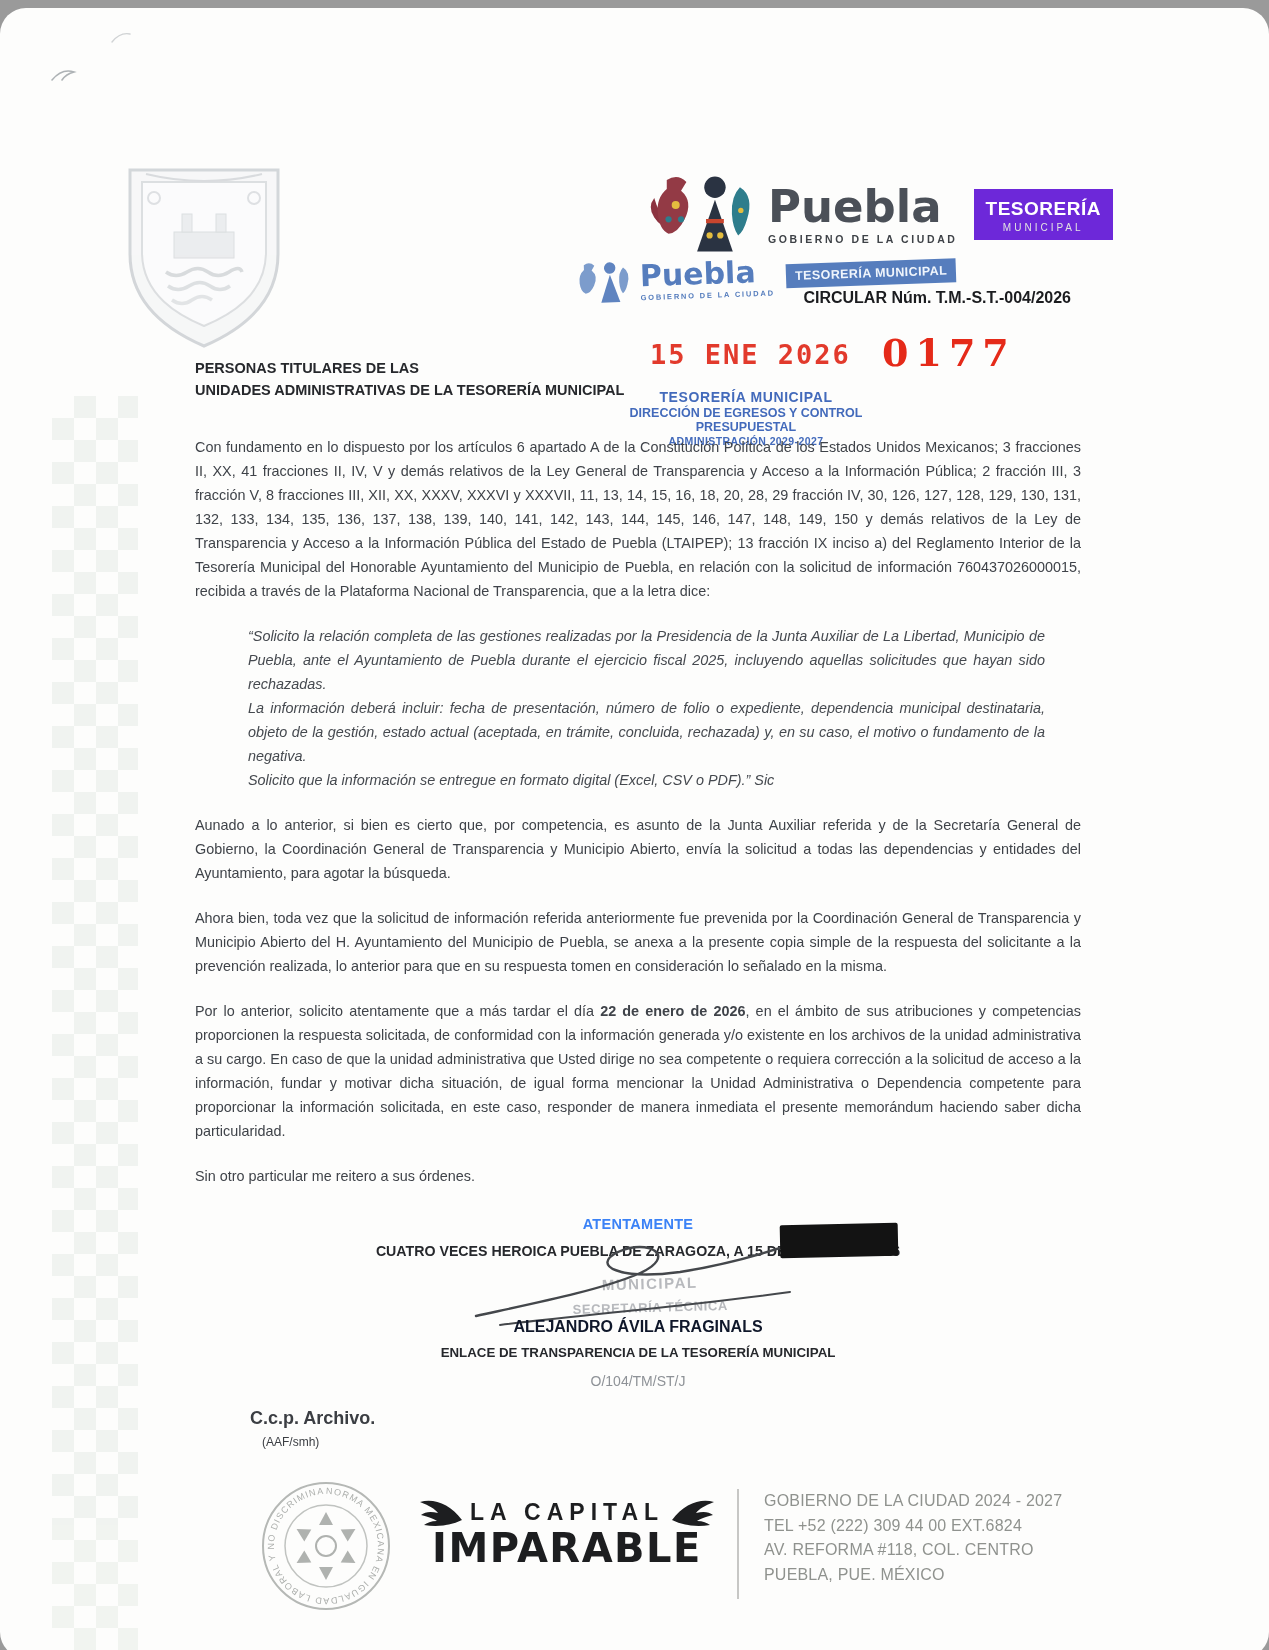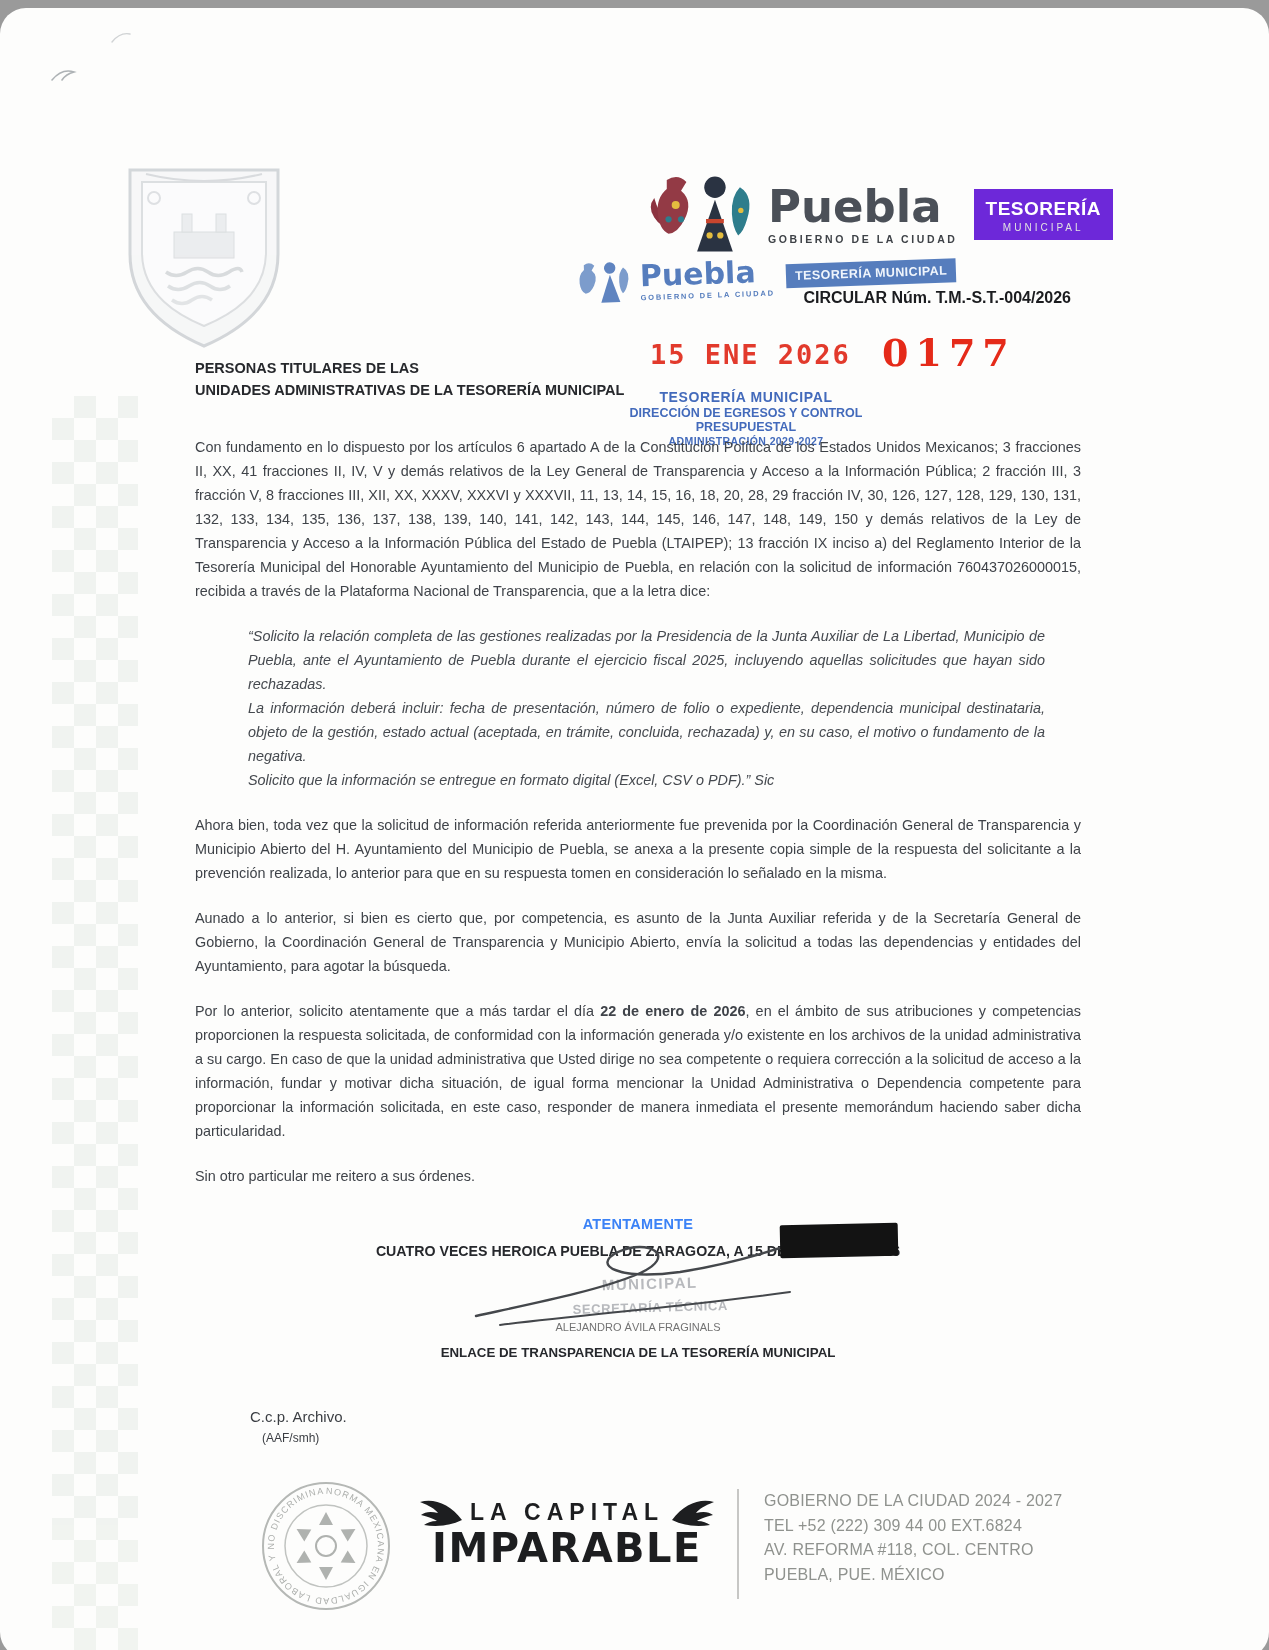--- a/index.html
+++ b/index.html
@@ -73,26 +73,26 @@
   .salute { font-weight:bold; font-size:14.5px; color:#3b82f6; letter-spacing:.3px; }
   .citydate { font-weight:bold; font-size:14.2px; color:#26282c; margin-top:3px; }
   .black-stamp { position:absolute; left:585px; top:12px; width:118px; height:33px; background:#131313;
                  transform:rotate(-1.2deg); border-radius:2px; z-index:3; }
   .autograph { position:absolute; left:275px; top:16px; z-index:2; }
   .ghost { position:absolute; left:310px; top:60px; width:290px; transform:rotate(-1.5deg);
            color:rgba(125,130,136,.55); font-weight:bold; z-index:1; text-align:center; }
   .ghost-l1 { font-size:15px; letter-spacing:1.5px; }
   .ghost-l2 { font-size:13px; letter-spacing:.6px; }
   .sig-spacer { height:52px; }
-  .sig-name  { font-weight:normal; font-size:11px; color:#737373; position:relative; z-index:2; }
+  .sig-name  { font-weight:bold; font-size:16px; color:#0f172a; position:relative; z-index:2; }
   .sig-title { font-weight:bold; font-size:13.3px; color:#26282c; margin-top:2px; position:relative; z-index:2; }
   .sig-ref   { font-size:14px; color:#8e9297; margin-top:4px; }
 
   .ccp { position:absolute; left:250px; top:1400px; color:#3b3e43; z-index:2; }
-  .ccp1 { font-weight:normal; font-size:15px; }
+  .ccp1 { font-weight:bold; font-size:18px; }
   .ccp2 { font-size:12px; margin-top:6px; margin-left:12px; }
 
   
   .seal { position:absolute; left:260px; top:1472px; width:132px; height:132px; opacity:.85; }
   .capital { position:absolute; left:414px; top:1490px; width:306px; text-align:center; color:#1d1e20; }
   .cap1 { display:flex; align-items:center; justify-content:center; gap:8px;
           font-weight:bold; font-size:23px; letter-spacing:6px; }
   .cap2 { font-family:"DejaVu Sans",sans-serif; font-weight:bold; font-size:40px; letter-spacing:1.5px; margin-top:-1px; }
   .fdivider { position:absolute; left:737px; top:1481px; width:2px; height:110px; background:#c7c7c5; }
   .contact { position:absolute; left:764px; top:1481px; font-size:16px; line-height:24.5px;
@@ -192,22 +192,22 @@
 
   <div class="content">
     <p>Con fundamento en lo dispuesto por los artículos 6 apartado A de la Constitución Política de los Estados Unidos Mexicanos; 3 fracciones II, XX, 41 fracciones II, IV, V y demás relativos de la Ley General de Transparencia y Acceso a la Información Pública; 2 fracción III, 3 fracción V, 8 fracciones III, XII, XX, XXXV, XXXVI y XXXVII, 11, 13, 14, 15, 16, 18, 20, 28, 29 fracción IV, 30, 126, 127, 128, 129, 130, 131, 132, 133, 134, 135, 136, 137, 138, 139, 140, 141, 142, 143, 144, 145, 146, 147, 148, 149, 150 y demás relativos de la Ley de Transparencia y Acceso a la Información Pública del Estado de Puebla (LTAIPEP); 13 fracción IX inciso a) del Reglamento Interior de la Tesorería Municipal del Honorable Ayuntamiento del Municipio de Puebla, en relación con la solicitud de información 760437026000015, recibida a través de la Plataforma Nacional de Transparencia, que a la letra dice:</p>
 
     <div class="quote">
       <p>“Solicito la relación completa de las gestiones realizadas por la Presidencia de la Junta Auxiliar de La Libertad, Municipio de Puebla, ante el Ayuntamiento de Puebla durante el ejercicio fiscal 2025, incluyendo aquellas solicitudes que hayan sido rechazadas.</p>
       <p>La información deberá incluir: fecha de presentación, número de folio o expediente, dependencia municipal destinataria, objeto de la gestión, estado actual (aceptada, en trámite, concluida, rechazada) y, en su caso, el motivo o fundamento de la negativa.</p>
       <p>Solicito que la información se entregue en formato digital (Excel, CSV o PDF).” Sic</p>
     </div>
 
+    <p>Aunado a lo anterior, si bien es cierto que, por competencia, es asunto de la Junta Auxiliar referida y de la Secretaría General de Gobierno, la Coordinación General de Transparencia y Municipio Abierto, envía la solicitud a todas las dependencias y entidades del Ayuntamiento, para agotar la búsqueda.</p>
     <p>Ahora bien, toda vez que la solicitud de información referida anteriormente fue prevenida por la Coordinación General de Transparencia y Municipio Abierto del H. Ayuntamiento del Municipio de Puebla, se anexa a la presente copia simple de la respuesta del solicitante a la prevención realizada, lo anterior para que en su respuesta tomen en consideración lo señalado en la misma.</p>
-    <p>Aunado a lo anterior, si bien es cierto que, por competencia, es asunto de la Junta Auxiliar referida y de la Secretaría General de Gobierno, la Coordinación General de Transparencia y Municipio Abierto, envía la solicitud a todas las dependencias y entidades del Ayuntamiento, para agotar la búsqueda.</p>
     <p><span>Por lo anterior, solicito atentamente que a más tardar el día </span><strong>22 de enero de 2026</strong><span>, en el ámbito de sus atribuciones y competencias proporcionen la respuesta solicitada, de conformidad con la información generada y/o existente en los archivos de la unidad administrativa a su cargo. En caso de que la unidad administrativa que Usted dirige no sea competente o requiera corrección a la solicitud de acceso a la información, fundar y motivar dicha situación, de igual forma mencionar la Unidad Administrativa o Dependencia competente para proporcionar la información solicitada, en este caso, responder de manera inmediata el presente memorándum haciendo saber dicha particularidad.</span></p>
     <p>Sin otro particular me reitero a sus órdenes.</p>
 
     <div class="sig">
       <div class="salute">ATENTAMENTE</div>
       <div class="citydate">CUATRO VECES HEROICA PUEBLA DE ZARAGOZA, A 15 DE ENERO DE 2026</div>
 
       <div class="black-stamp"></div>
 
       <svg class="autograph" width="340" height="105" viewBox="0 0 340 105">
@@ -216,20 +216,21 @@
       </svg>
 
       <div class="ghost">
         <div class="ghost-l1">MUNICIPAL</div>
         <div class="ghost-l2">SECRETARÍA TÉCNICA</div>
       </div>
 
       <div class="sig-spacer"></div>
       <div class="sig-name">ALEJANDRO ÁVILA FRAGINALS</div>
       <div class="sig-title">ENLACE DE TRANSPARENCIA DE LA TESORERÍA MUNICIPAL</div>
+      <div class="sig-ref">O/104/TM/ST/J</div>
     </div>
   </div>
 
   <div class="ccp">
     <div class="ccp1">C.c.p. Archivo.</div>
     <div class="ccp2">(AAF/smh)</div>
   </div>
 
   <div class="seal">
     <svg width="132" height="132" viewBox="0 0 132 132">

